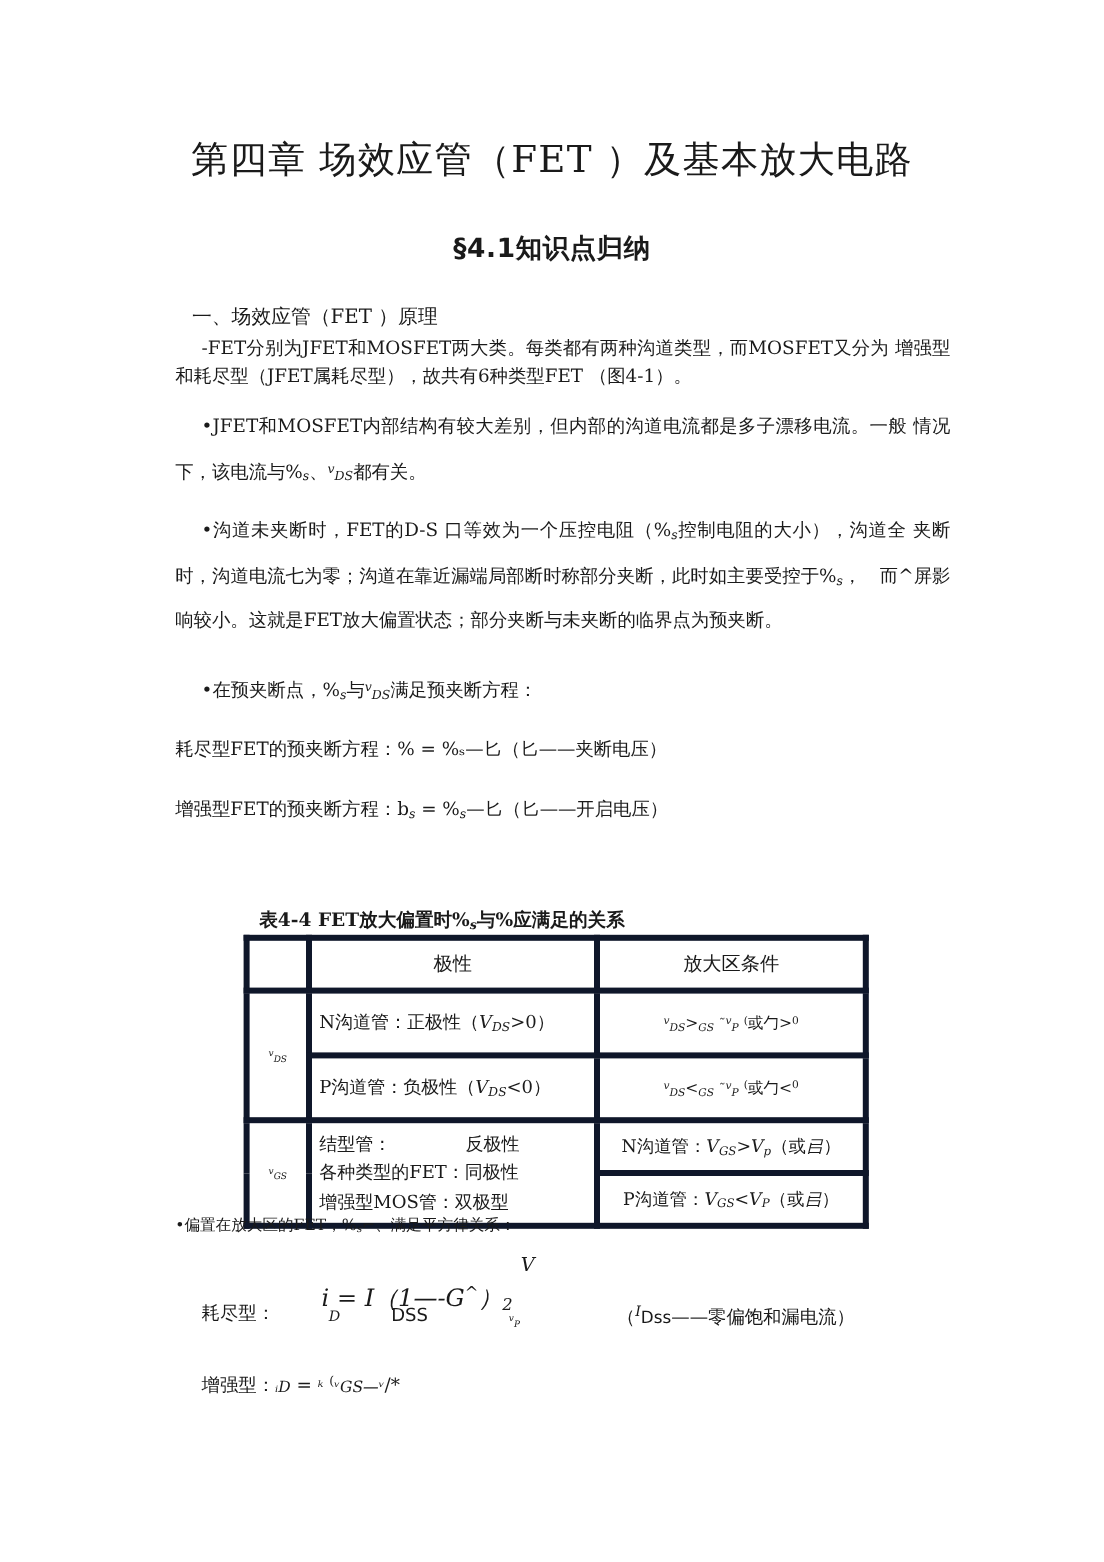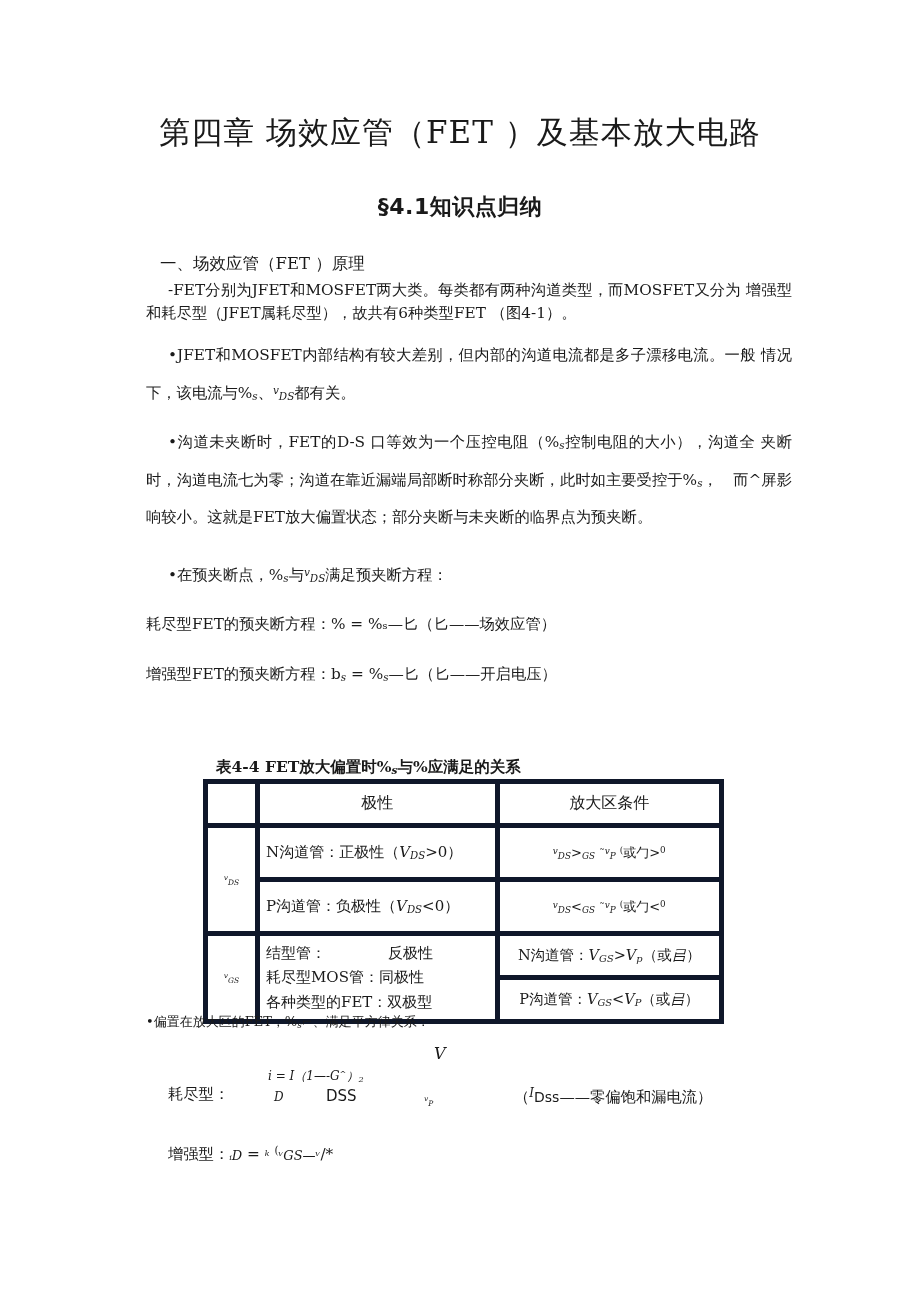--- a/index.html
+++ b/index.html
@@ -100,21 +100,21 @@
   .c-cond2 { text-align:center; font-size: 14.5px; height: 44px; }
   .stack { line-height: 1.62; padding-left: 14px; margin-left: 45px; }
   .stack .r { display:block; white-space: nowrap; }
   .sp-wide { display:inline-block; width: 62px; }
 
   
   .f-area { position:absolute; left: 146px; top: 1012px; width: 660px; }
   .f-lead { font-size: 13px; line-height:1.5; margin:0; }
   .f-row { position:relative; height: 92px; }
   .f-label { position:absolute; left: 22px; top: 52px; font-size: 15.3px; }
-  .f-main  { position:absolute; left: 122px; top: 36px; font-size: 12px; font-style: italic;
+  .f-main  { position:absolute; left: 122px; top: 36px; font-size: 20px; font-style: italic;
              font-family:"DejaVu Serif","Liberation Serif",serif; white-space: nowrap; }
   .f-v     { position:absolute; left: 288px; top: 12px; font-size: 16px; font-style: italic; }
   .f-d     { position:absolute; left: 128px; top: 58px; font-size: 12px; font-style: italic; }
   .f-dss   { position:absolute; left: 180px; top: 55px; font-size: 15px;
              font-family:"DejaVu Sans","Liberation Sans",sans-serif; }
   .f-vp    { position:absolute; left: 278px; top: 62px; font-size: 11px; font-style: italic; }
   .f-note  { position:absolute; left: 368px; top: 54px; font-size: 15.3px; white-space: nowrap; }
   .f-note .idss { font-family:"DejaVu Sans","Liberation Sans",sans-serif; font-size: 14px; }
   .f-last  { position:absolute; left: 22px; top: 112px; font-size: 15.3px; white-space: nowrap; }
   .f-last .tiny { font-size: 13px; font-style: italic; vertical-align: -0.1em; }
@@ -148,21 +148,21 @@
     </p>
 
     <div class="gap-m"></div>
 
     <p class="para spaced indent">
       <span class="ocr">•在预夹断点，%<span class="sub">s</span>与<span class="pre">v</span><span class="sub">DS</span>满足预夹断方程：</span>
     </p>
 
     <div class="gap-s"></div>
 
-    <p class="para spaced">耗尽型FET的预夹断方程：% = %ₛ—匕（匕——场效应管）</p>
+    <p class="para spaced">耗尽型FET的预夹断方程：% = %ₛ—匕（匕——夹断电压）</p>
 
     <div class="gap-s"></div>
 
     <p class="para spaced">
       <span class="ocr">增强型FET的预夹断方程：b<span class="sub">s</span> = %<span class="sub">s</span>—匕（匕——开启电压）</span>
     </p>
 
   </div>
 
   <div class="table-caption">
@@ -197,22 +197,22 @@
         <span class="pre">v</span><span class="sub">DS</span>&lt;<span class="sub">GS</span> <span style="font-size:11px">˜</span><span class="pre">v</span><span class="sub">P</span> <span class="sup">(</span>或勹<span>&lt;</span><span class="sup">0</span>
       </td>
     </tr>
 
     <tr>
       <td class="c-rowlabel" rowspan="2">
         <span class="pre">v</span><span class="sub">GS</span>
       </td>
       <td class="c-polarity stack" rowspan="2">
         <span class="r">结型管：<span class="sp-wide"></span>反极性</span>
-        <span class="r">耗尽型MOS管：同极性</span>
-        <span class="r">各种类型的FET：双极型</span>
+        <span class="r">各种类型的FET：同极性</span>
+        <span class="r">增强型MOS管：双极型</span>
       </td>
       <td class="c-cond2">
         N沟道管：<span class="ital">V</span><span class="sub">GS</span>&gt;<span class="ital">V</span><span class="sub">p</span>（或<span class="ital">㠯</span>）
       </td>
     </tr>
 
     <tr>
       <td class="c-cond2">
         P沟道管：<span class="ital">V</span><span class="sub">GS</span>&lt;<span class="ital">V</span><span class="sub">P</span>（或<span class="ital">㠯</span>）
       </td>

